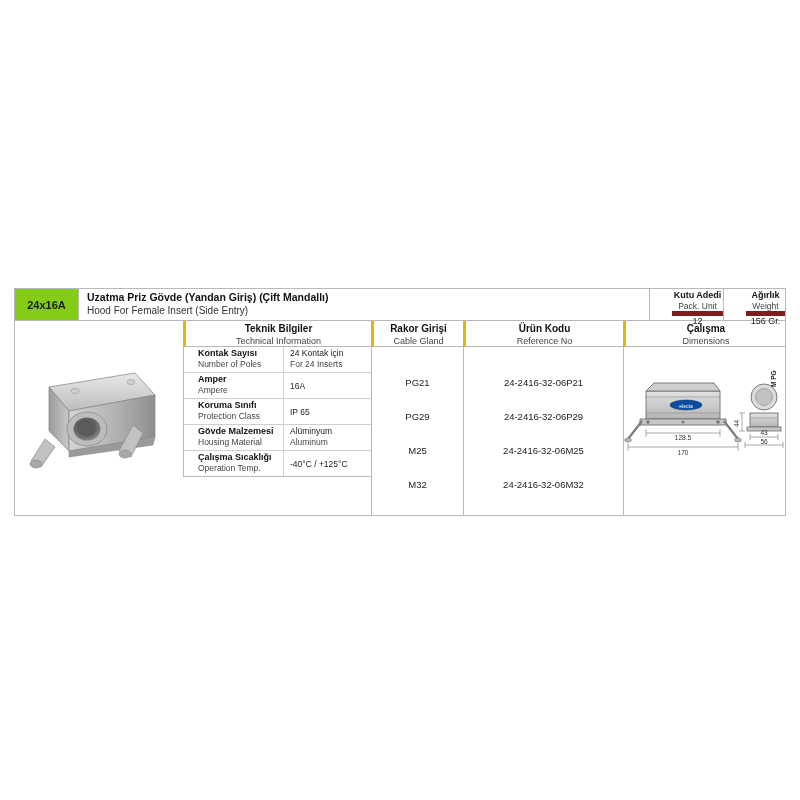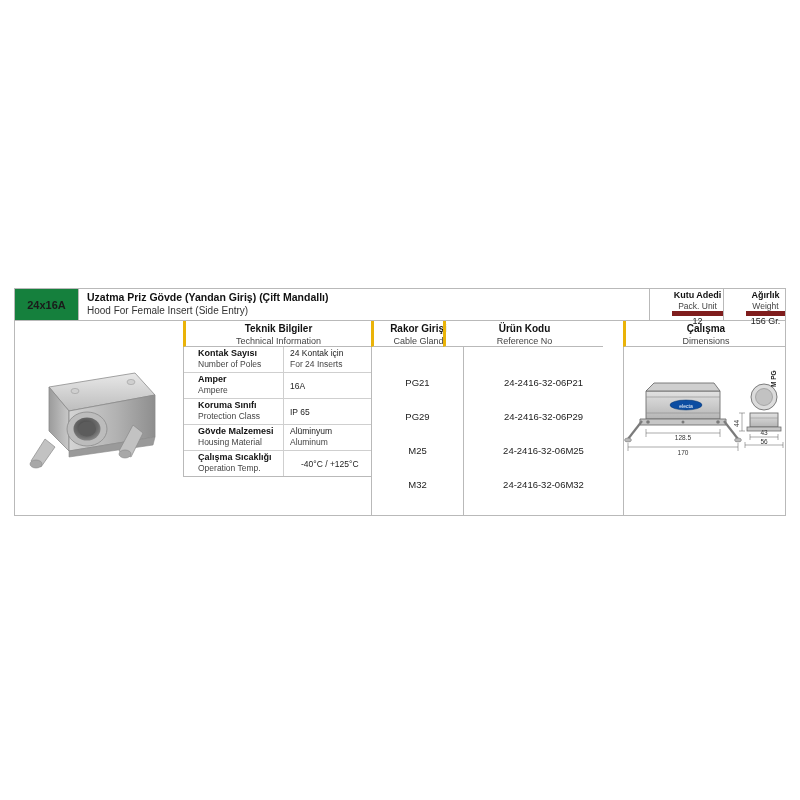--- a/index.html
+++ b/index.html
@@ -27,21 +27,21 @@
     left: 0; top: 0;
     width: 100%;
     height: 32px;
     box-sizing: border-box;
     border-bottom: 1px solid #b9b9b9;
   }
   .code-box {
     position: absolute;
     left: 0; top: 0;
     width: 64px; height: 31px;
-    background: #15803d;
+    background: #84cc16;
     border-right: 1px solid #b9b9b9;
     box-sizing: border-box;
     display: flex;
     align-items: center;
     justify-content: center;
     font-size: 11px;
     font-weight: bold;
     color: #1a1a1a;
   }
   .title-wrap {
@@ -89,21 +89,21 @@
     border-bottom: 1px solid #b9b9b9;
     border-left: 3px solid #eab308;
     text-align: center;
     padding-top: 1px;
   }
   .colhead .ct { font-size: 10px; font-weight: bold; color: #111; line-height: 13px; }
   .colhead .cs { font-size: 9px; color: #444; line-height: 12px; }
 
   #ch-tech { left: 168px; width: 188px; }
   #ch-gland { left: 356px; width: 92px; }
-  #ch-ref  { left: 428px; width: 160px; }
+  #ch-ref  { left: 448px; width: 160px; }
   #ch-dim  { left: 608px; width: 163px; border-right: none; }
 
   
   #img-cell {
     position: absolute;
     left: 0; top: 32px;
     width: 168px;
     height: 195px;
     box-sizing: border-box;
   }
@@ -115,21 +115,21 @@
     width: 188px;
     border-left: 1px solid #b9b9b9;
     box-sizing: border-box;
   }
   .trow {
     display: flex;
     border-bottom: 1px solid #cfcfcf;
     height: 26px;
     box-sizing: border-box;
   }
-  .trow:last-child { border-bottom: 1px solid #b9b9b9; gap: 11px; }
+  .trow:last-child { border-bottom: 1px solid #b9b9b9; }
   .tlab {
     width: 100px;
     box-sizing: border-box;
     padding: 1px 0 0 14px;
     border-right: 1px solid #cfcfcf;
   }
   .tlab .l1 { font-size: 9px; font-weight: bold; color: #111; line-height: 11px; }
   .tlab .l2 { font-size: 8.5px; color: #444; line-height: 11px; }
   .tval {
     flex: 1;

